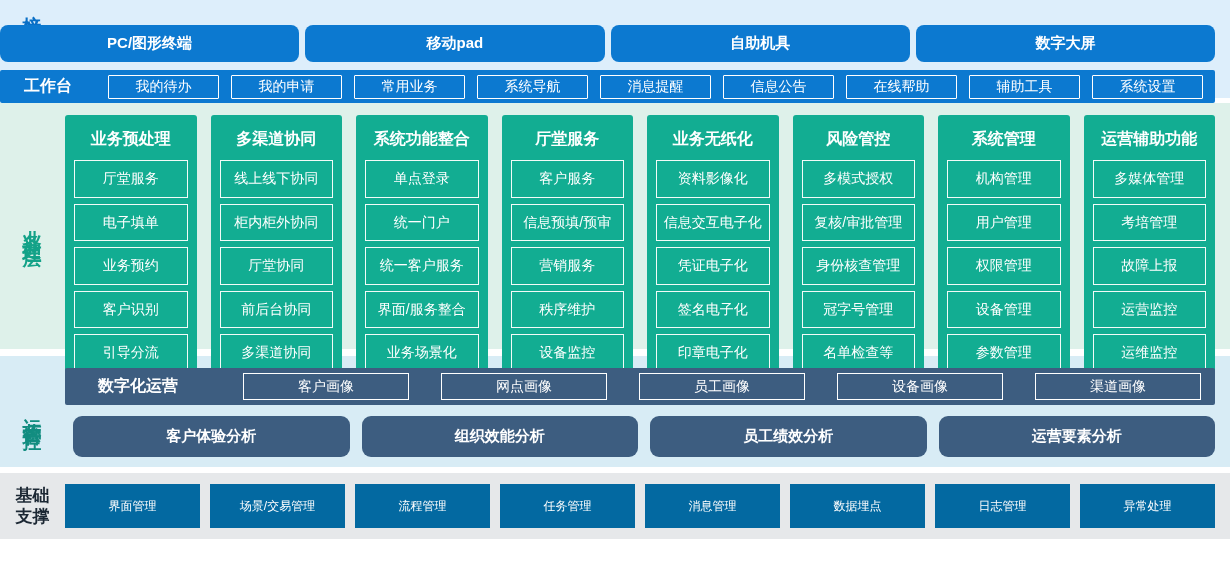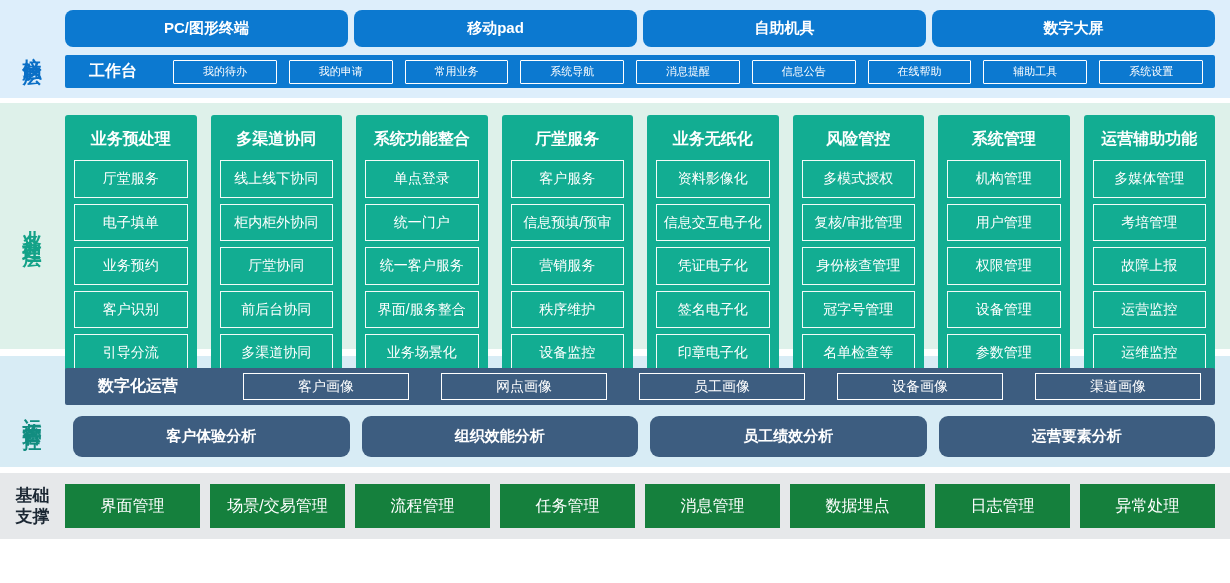--- a/index.html
+++ b/index.html
@@ -17,39 +17,39 @@
     width: 65px; flex-shrink: 0;
     display: flex; align-items: center; justify-content: center;
   }
   .vlabel {
     writing-mode: vertical-rl; text-orientation: upright;
     font-weight: bold; font-size: 19px; letter-spacing: 5px; line-height: 1;
   }
   .content { flex: 1; padding-right: 15px; }
 
   
-  .contact { height: 98px; background: #ddeefb; margin-bottom: 5px; }
+  .contact { height: 98px; background: #ddeefb; margin-bottom: 5px; flex-direction: column; }
   .contact .vlabel { color: #0a6fc6; }
   .terminal-row { display: flex; gap: 6px; padding-top: 10px; }
   .terminal {
     flex: 1; height: 37px; background: #0c79d0; border-radius: 8px;
     color: #fff; font-weight: bold; font-size: 15px;
     display: flex; align-items: center; justify-content: center;
   }
   .workbench-bar {
     margin-top: 8px; height: 33px; background: #0c79d0; border-radius: 2px;
     display: flex; align-items: center; gap: 12px; padding-right: 12px;
   }
   .wb-label {
     width: 96px; flex-shrink: 0; text-align: center;
     color: #fff; font-weight: bold; font-size: 16px;
   }
   .wb-item {
     flex: 1; height: 24px; border: 1px solid #ffffff; border-radius: 1px;
-    color: #fff; font-size: 11px;
+    color: #fff; font-size: 14px;
     display: flex; align-items: center; justify-content: center; white-space: nowrap;
   }
 
   
   .business { height: 246px; background: #def1ea; margin-bottom: 7px; }
   .business .vlabel { color: #13a288; }
   .col-row { display: flex; gap: 14px; padding-top: 12px; height: 282px; }
   .col {
     flex: 1; background: #12ad92; border-radius: 3px;
     display: flex; flex-direction: column; padding: 8px 9px 13px;
@@ -93,22 +93,22 @@
   }
 
   
   .foundation { height: 66px; background: #e6e8ea; }
   .fd-label {
     width: 48px; text-align: center; color: #1b2733;
     font-weight: bold; font-size: 17px; line-height: 1.25;
   }
   .foundation .content { display: flex; align-items: center; gap: 10px; height: 100%; }
   .fd-box {
-    flex: 1; height: 44px; background: #15803d;
-    color: #fff; font-size: 16px;
+    flex: 1; height: 44px; background: #0369a1;
+    color: #fff; font-size: 12px;
     display: flex; align-items: center; justify-content: center; white-space: nowrap;
   }
 </style>
 </head>
 <body>
 
 <div class="page">
 
   <section class="band contact">
     <div class="gutter">

